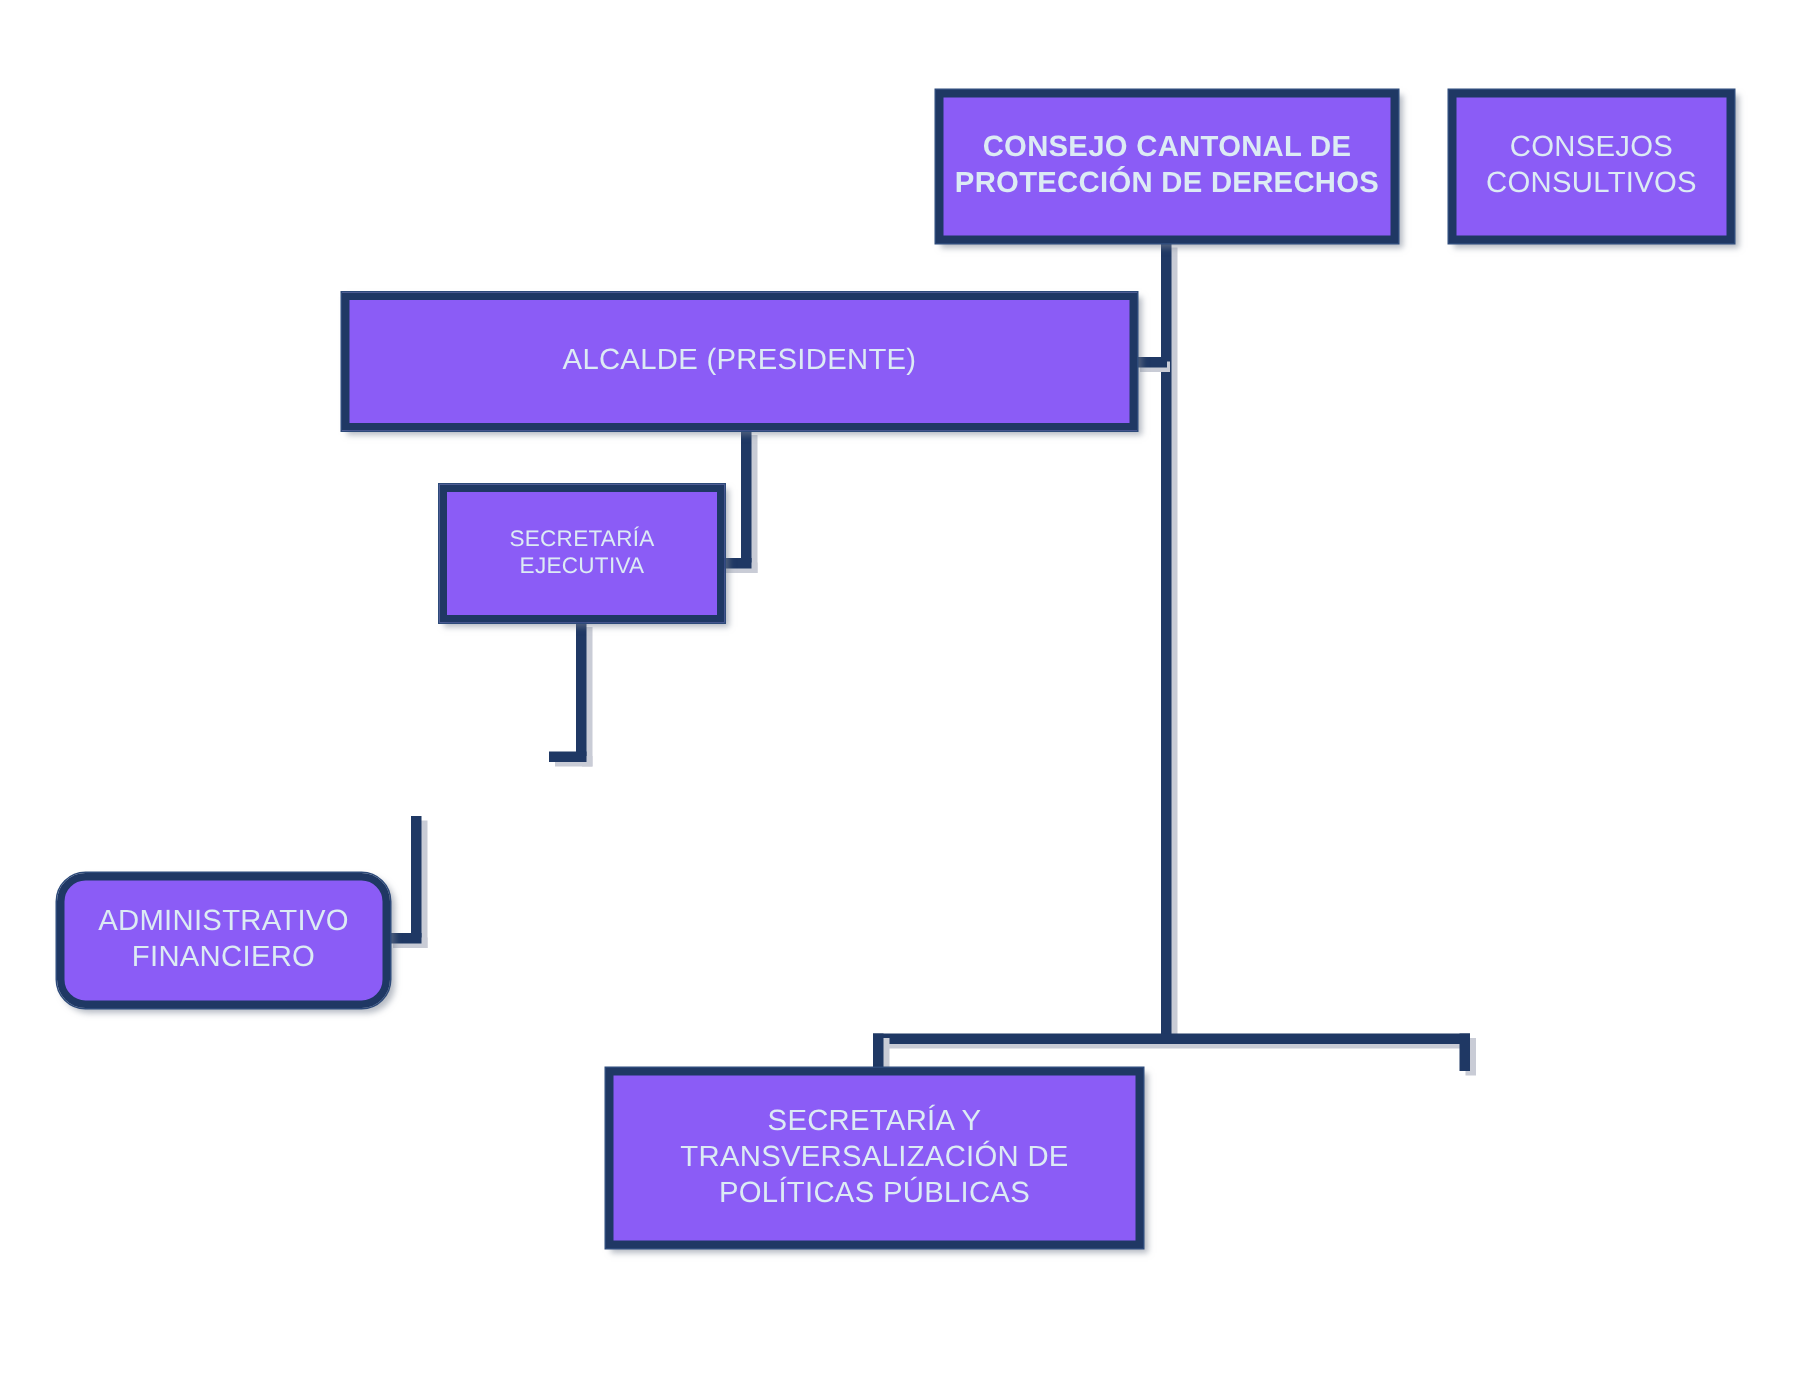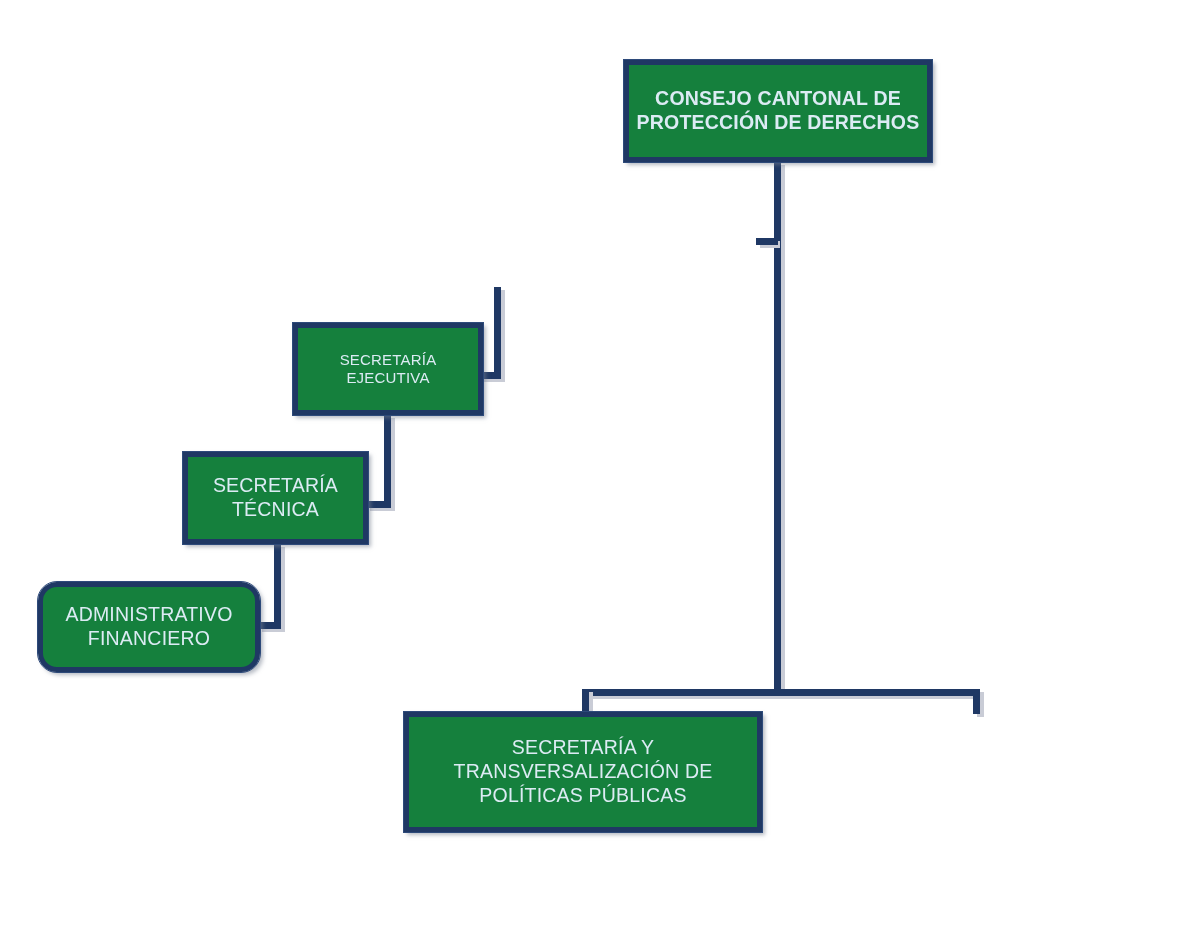--- a/index.html
+++ b/index.html
@@ -33,21 +33,21 @@
   }
   .conn-shadow {
     position: absolute;
     background: #c9ccd6;
   }
 
   
   .node {
     position: absolute;
     box-sizing: border-box;
-    background: #15803d;
+    background: #8b5cf6;
     border: 5px solid #1f3864;
     outline: 1px solid #2d4a7a;
     display: flex;
     align-items: center;
     justify-content: center;
     text-align: center;
     color: #dcebf4;
     letter-spacing: 0.2px;
     line-height: 1.22;
     box-shadow: 3px 3px 4px rgba(120,130,145,0.55);
@@ -134,29 +134,32 @@
 
     <div class="conn-shadow" style="left:977px; top:692px; width:7px; height:25px;"></div>
     <div class="conn" style="left:973px; top:689px; width:7px; height:25px;"></div>
 
   </div>
 
   <div class="node bold" id="node-consejo-cantonal">
     <span class="node-label">CONSEJO CANTONAL DE PROTECCIÓN DE DERECHOS</span>
   </div>
 
+  <div class="node" id="node-consejos-consultivos">
+    <span class="node-label">CONSEJOS CONSULTIVOS</span>
+  </div>
 
+  <div class="node" id="node-alcalde">
+    <span class="node-label">ALCALDE (PRESIDENTE)</span>
+  </div>
 
   <div class="node" id="node-secretaria-ejecutiva">
     <span class="node-label">SECRETARÍA EJECUTIVA</span>
   </div>
 
-  <div class="node" id="node-secretaria-tecnica">
-    <span class="node-label">SECRETARÍA TÉCNICA</span>
-  </div>
 
   <div class="node" id="node-administrativo-financiero">
     <span class="node-label">ADMINISTRATIVO FINANCIERO</span>
   </div>
 
   <div class="node" id="node-formulacion">
     <span class="node-label">SECRETARÍA Y TRANSVERSALIZACIÓN DE POLÍTICAS PÚBLICAS</span>
   </div>
 
 

